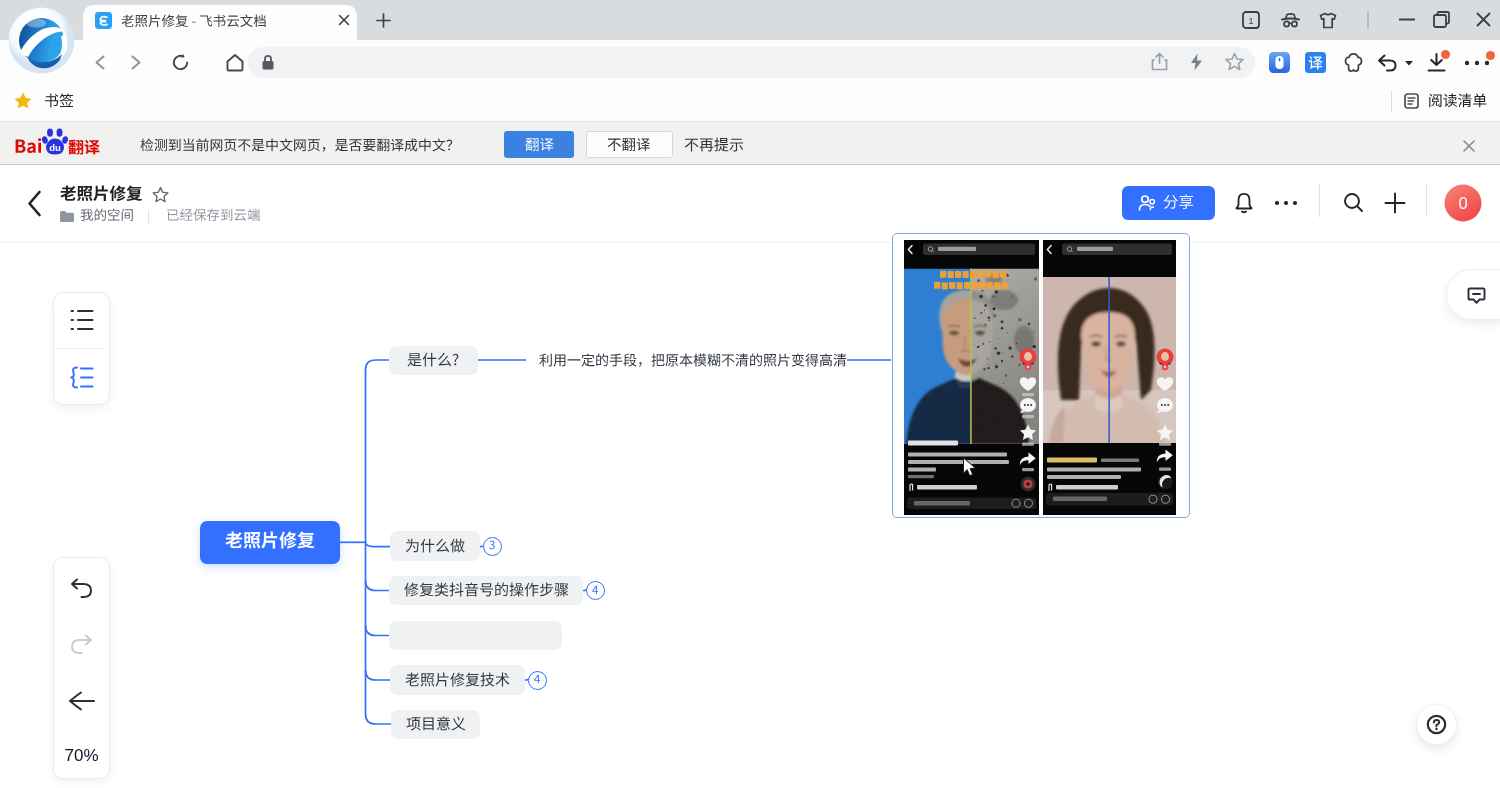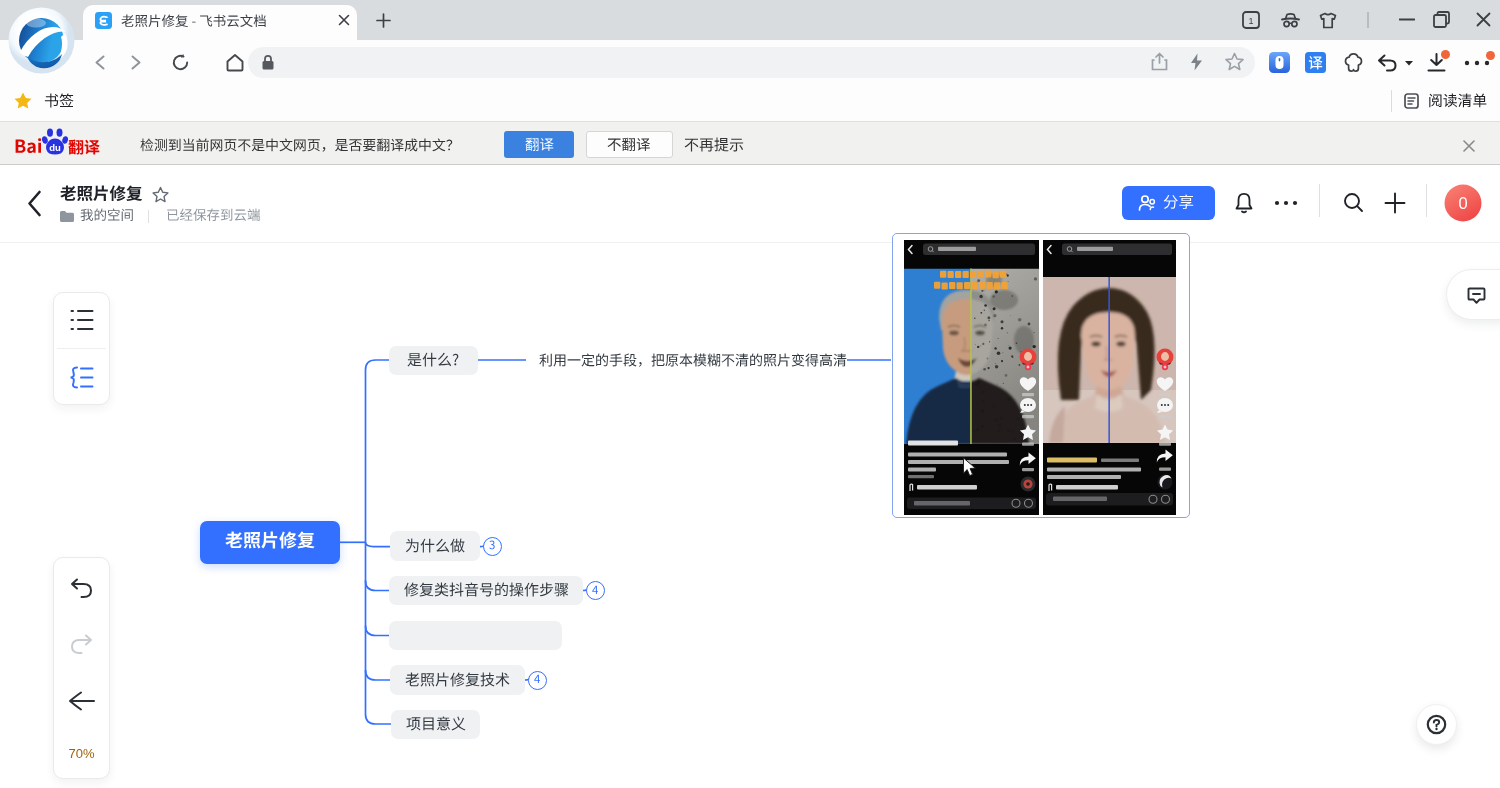--- a/index.html
+++ b/index.html
@@ -262,21 +262,21 @@
 <div class="abs" style="left:53px;top:557px;width:57px;height:222px;background:#fff;border:1px solid #e9eaec;border-radius:10px;box-shadow:0 4px 10px rgba(31,35,41,.06)"></div>
 <svg class="abs" style="left:70px;top:578px" width="23" height="20" viewBox="0 0 23 20">
 <path d="M7 1.5 L2 6 L7 10.5 M2 6 L13.5 6 Q21 6 21 12.5 Q21 19 13.5 19 L11.5 19" fill="none" stroke="#2b2f36" stroke-width="2" stroke-linecap="round" stroke-linejoin="round"></path>
 </svg>
 <svg class="abs" style="left:70px;top:634px" width="23" height="20" viewBox="0 0 23 20">
 <path d="M16 1.5 L21 6 L16 10.5 M21 6 L9.5 6 Q2 6 2 12.5 Q2 19 9.5 19 L11.5 19" fill="none" stroke="#c9ccd1" stroke-width="2" stroke-linecap="round" stroke-linejoin="round"></path>
 </svg>
 <svg class="abs" style="left:68px;top:691px" width="28" height="20" viewBox="0 0 28 20">
 <path d="M2 10 H26 M13 1.5 Q6 6.5 2 10 Q6 13.5 13 18.5" fill="none" stroke="#2b2f36" stroke-width="2" stroke-linecap="round" stroke-linejoin="round"></path>
 </svg>
-<div class="abs" style="left:53px;top:746px;width:57px;text-align:center;font-size:13px;color:#a16207">70%</div>
+<div class="abs" style="left:53px;top:746px;width:57px;text-align:center;font-size:17px;color:#0f172a">70%</div>
 <svg class="abs" style="left:0;top:243px" width="1500" height="545" viewBox="0 0 1500 545">
 <g stroke="#3370ff" stroke-width="1.7" fill="none">
 <path d="M339 299.3 H365.5"></path>
 <path d="M365.5 310 V127 Q365.5 117 375.5 117 H389"></path>
 <path d="M365.5 299.3 Q365.5 303.6 373.5 303.6 H390"></path>
 <path d="M365.5 337.5 Q365.5 347.5 375.5 347.5 H389"></path>
 <path d="M365.5 382.5 Q365.5 392.5 375.5 392.5 H389"></path>
 <path d="M365.5 427 Q365.5 437 375.5 437 H390"></path>
 <path d="M365.5 310 V471 Q365.5 481 375.5 481 H391"></path>
 <path d="M478 117 H526"></path>

